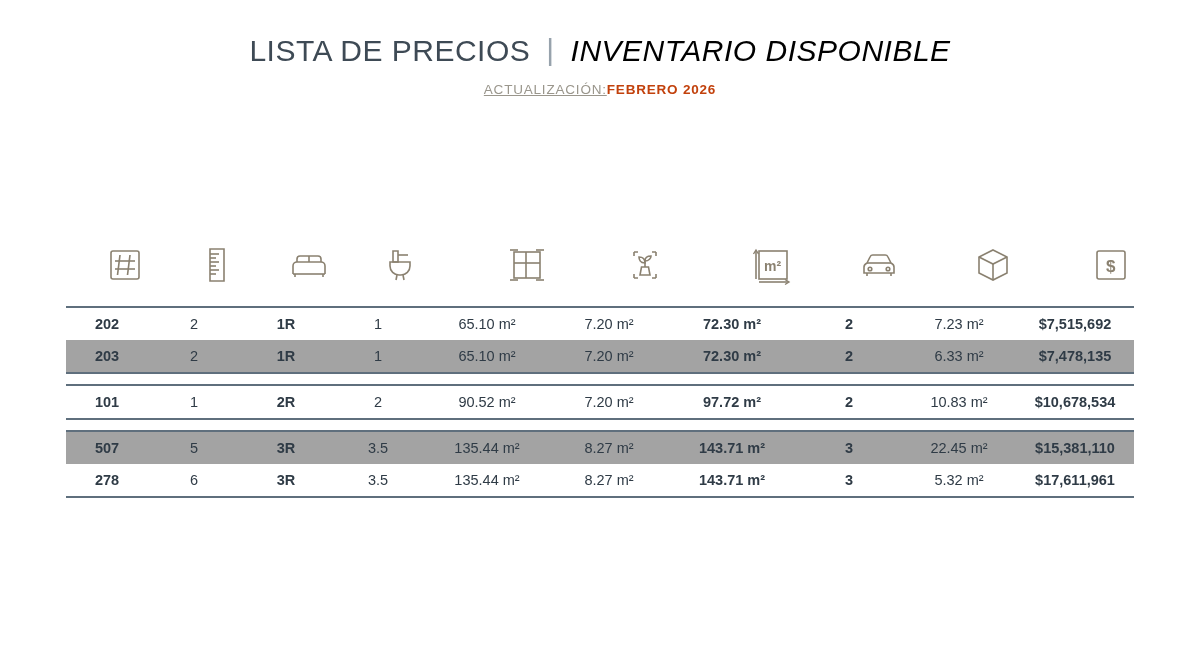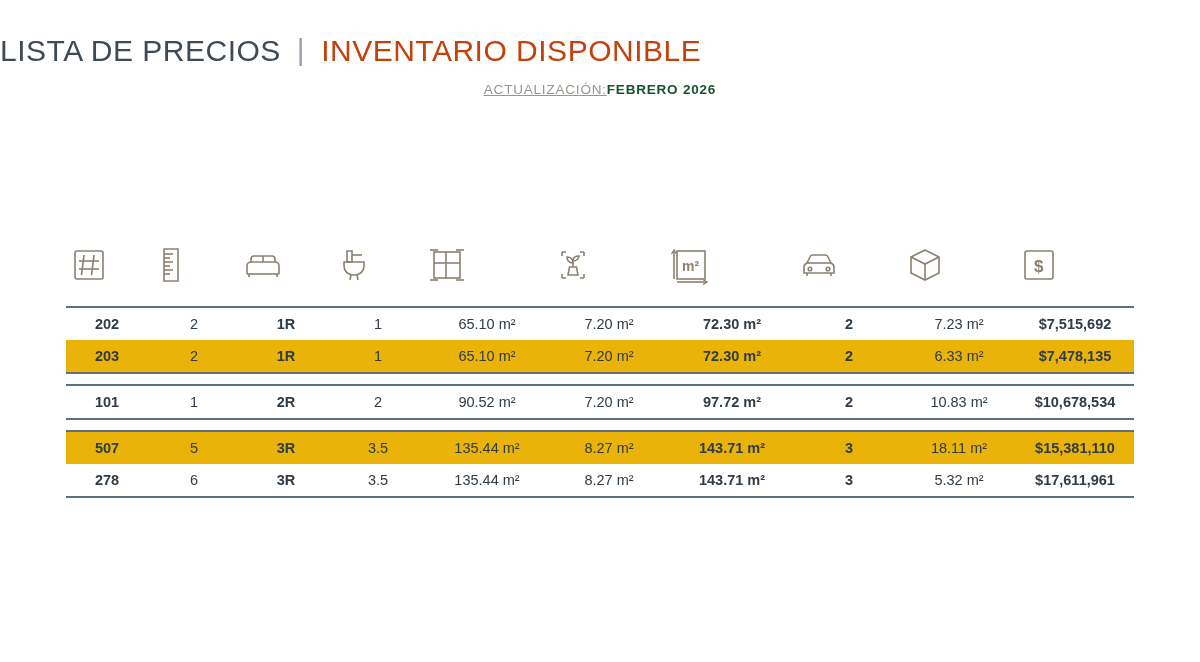--- a/index.html
+++ b/index.html
@@ -24,49 +24,50 @@
   .header {
     text-align: center;
     padding-top: 34px;
   }
   .title-line {
     font-size: 30px;
     letter-spacing: 0.5px;
     color: #3e4a55;
     font-weight: 400;
     display: flex;
-    justify-content: flex-start;
+    justify-content: center;
     align-items: center;
     gap: 16px;
   }
   .title-main {
     font-weight: 400;
   }
   .title-sep {
     color: #97a2ac;
     font-weight: 300;
     font-size: 30px;
     transform: translateY(-1px);
   }
   .title-sub {
     font-weight: 400;
-    color: #c2410c;
+    color: #000000;
+    font-style: italic;
   }
   .update-line {
     margin-top: 14px;
     font-size: 13.5px;
     letter-spacing: 0.8px;
     color: #8d8a80;
   }
   .update-label {
     color: #9a968c;
     text-decoration: underline;
   }
   .update-value {
-    color: #14532d;
+    color: #c2410c;
     font-weight: bold;
     margin-left: 0;
   }
 
   
   .table-wrap {
     position: absolute;
     left: 66px;
     top: 228px;
     width: 1068px;
@@ -88,21 +89,21 @@
   col.c3 { width: 92px; }
   col.c4 { width: 126px; }
   col.c5 { width: 118px; }
   col.c6 { width: 128px; }
   col.c7 { width: 106px; }
   col.c8 { width: 114px; }
   col.c9 { width: 118px; }
 
   .icon-row th {
     height: 78px;
-    text-align: left;
+    text-align: right;
   }
   .icon {
     display: inline-block;
     width: 46px;
     height: 46px;
     line-height: 0;
   }
   .icon svg {
     width: 46px;
     height: 46px;
@@ -117,21 +118,21 @@
     white-space: nowrap;
   }
   tbody tr.data-row td.col-unit,
   tbody tr.data-row td.col-rooms,
   tbody tr.data-row td.col-total,
   tbody tr.data-row td.col-parking,
   tbody tr.data-row td.col-price {
     font-weight: bold;
   }
   tr.shaded td {
-    background: #eab308;
+    background: #a3a3a3;
   }
 
   
   .sep-row td {
     height: 0;
     padding: 0;
   }
   .sep-line {
     height: 2px;
     background: #5f6f7d;
@@ -351,21 +352,21 @@
 
         <tr class="data-row shaded">
           <td class="col-unit">507</td>
           <td class="col-level">5</td>
           <td class="col-rooms">3R</td>
           <td class="col-baths">3.5</td>
           <td class="col-interior">135.44 m²</td>
           <td class="col-terrace">8.27 m²</td>
           <td class="col-total">143.71 m²</td>
           <td class="col-parking">3</td>
-          <td class="col-storage">18.11 m²</td>
+          <td class="col-storage">22.45 m²</td>
           <td class="col-price">$15,381,110</td>
         </tr>
         <tr class="data-row">
           <td class="col-unit">278</td>
           <td class="col-level">6</td>
           <td class="col-rooms">3R</td>
           <td class="col-baths">3.5</td>
           <td class="col-interior">135.44 m²</td>
           <td class="col-terrace">8.27 m²</td>
           <td class="col-total">143.71 m²</td>

